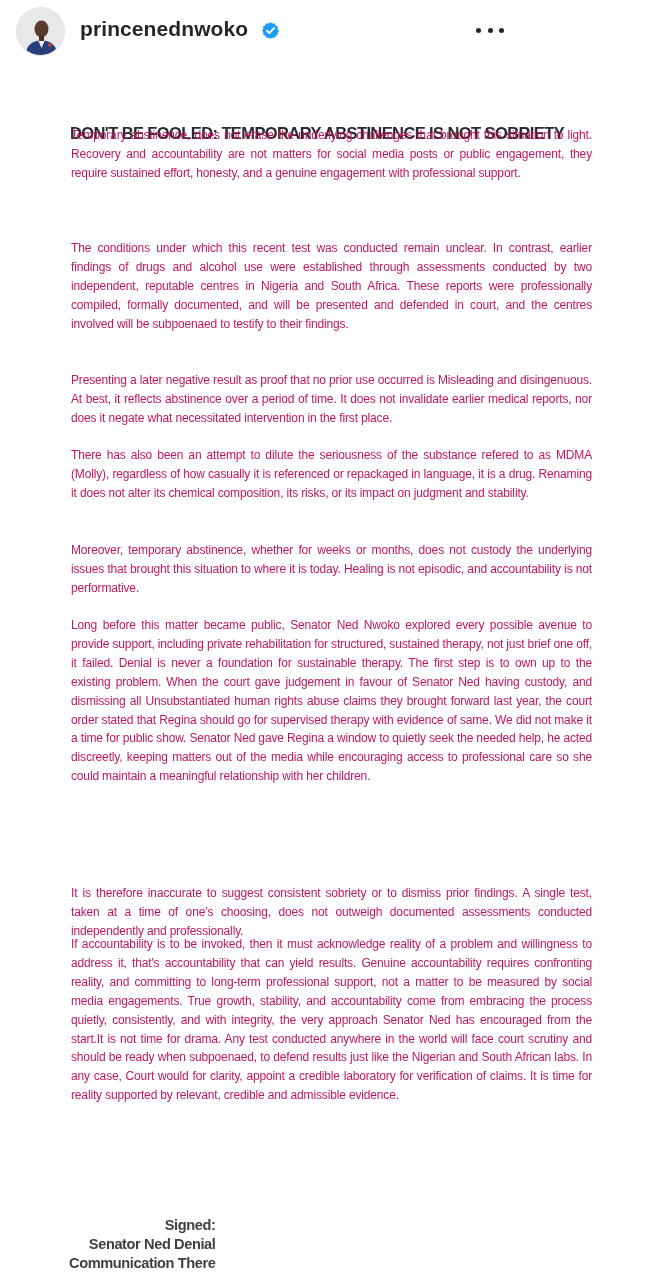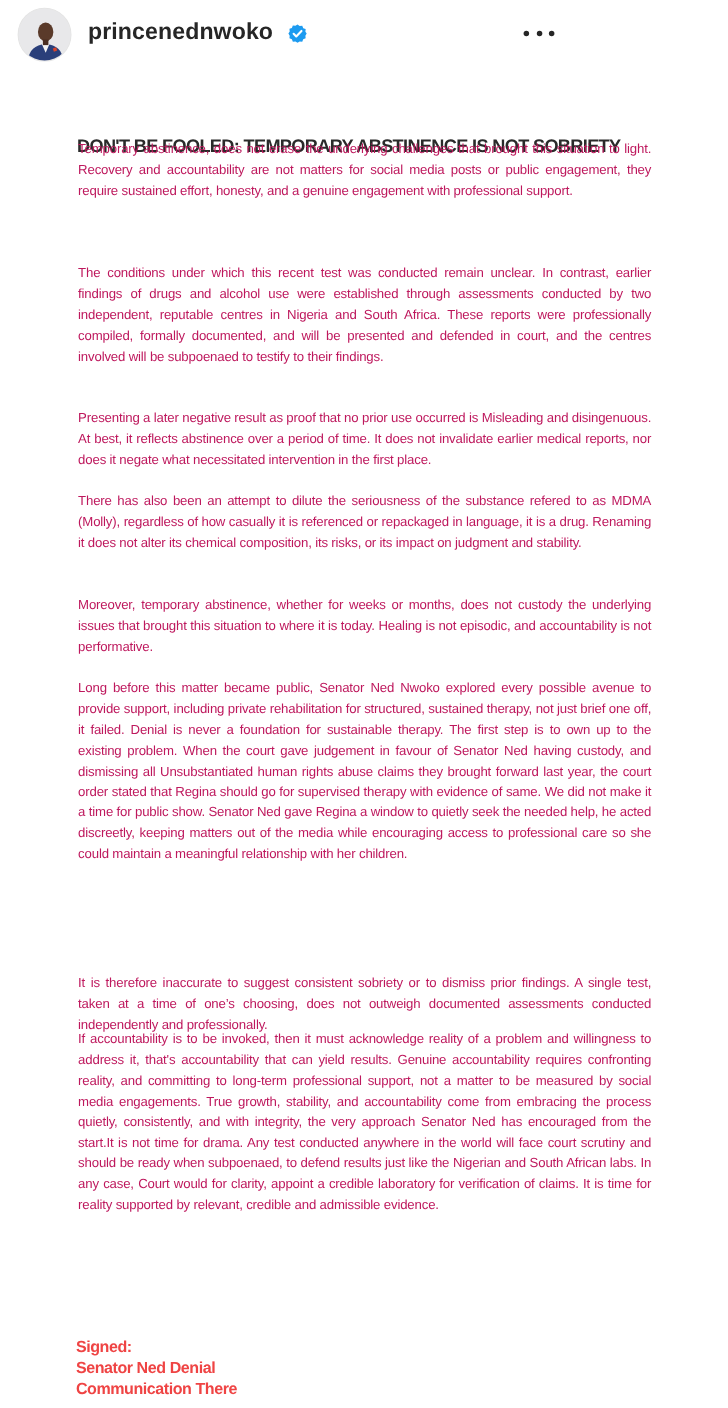--- a/index.html
+++ b/index.html
@@ -97,22 +97,23 @@
       text-align: justify;
       letter-spacing: -0.15px;
     }
     .signature {
       position: absolute;
       left: 69px;
       top: 1154px;
       font-size: 14.6px;
       line-height: 18.9px;
       font-weight: 700;
-      color: #ef4444;
+      color: #404040;
       letter-spacing: -0.4px;
+      text-align: right;
     }
     .signature div { white-space: nowrap; }
   </style>
 </head>
 <body>
 
 <div class="post-header">
   <div class="avatar">
     <svg width="49" height="49" viewBox="0 0 49 49">
       <rect width="49" height="49" fill="#e8e8ea"></rect>

